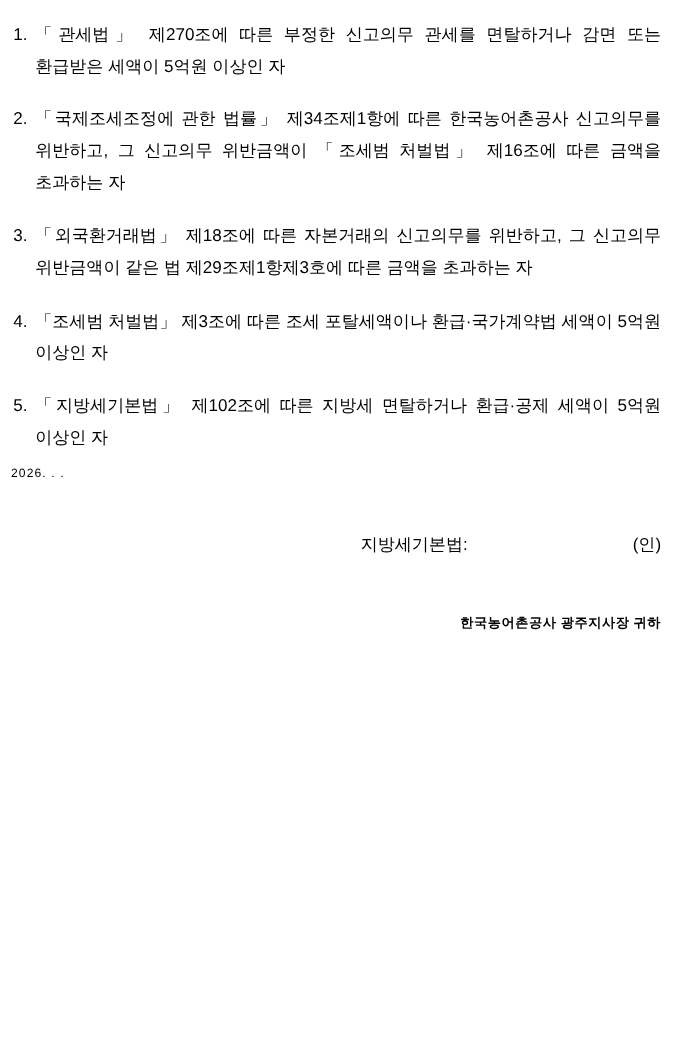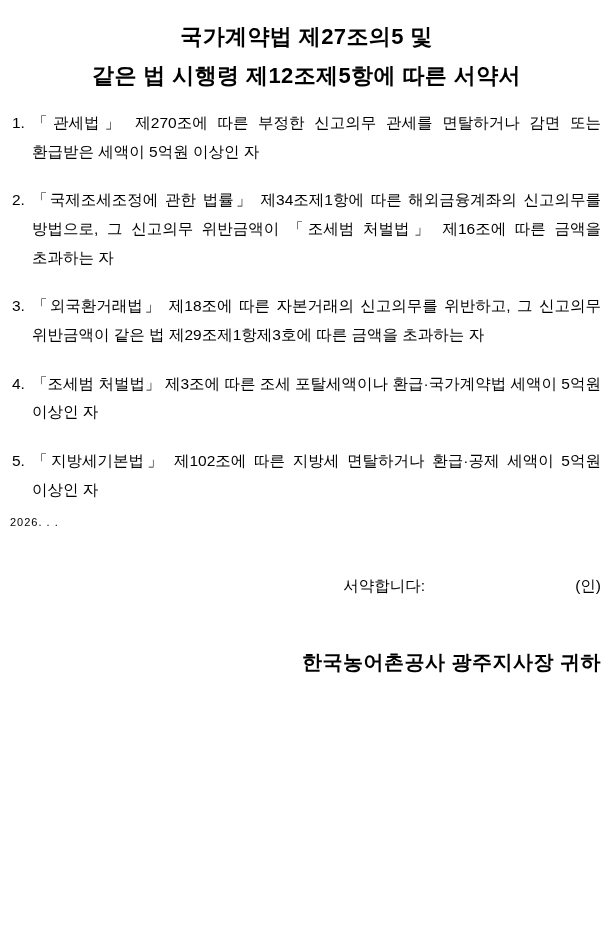--- a/index.html
+++ b/index.html
@@ -82,46 +82,42 @@
   }
   .signer-label {
     margin-right: 150px;
   }
   .signer-seal {
     white-space: nowrap;
   }
   .recipient {
     text-align: right;
     font-weight: bold;
-    font-size: 20px;
+    font-size: 12px;
     letter-spacing: 0.5px;
     padding-right: 2px;
   }
 </style>
 </head>
 <body>
 
 <div class="page">
 
-  <div class="title-block">
-    <span class="title-line">국가계약법 제27조의5 및</span>
-    <span class="title-line">같은 법 시행령 제12조제5항에 따른 서약서</span>
-  </div>
 
 
   <div class="clause-list">
 
     <div class="clause">
       <span class="clause-num">1.</span>
       <span class="clause-text">「관세법」 제270조에 따른 부정한 신고의무 관세를 면탈하거나 감면 또는 환급받은 세액이 5억원 이상인 자</span>
     </div>
 
     <div class="clause">
       <span class="clause-num">2.</span>
-      <span class="clause-text">「국제조세조정에 관한 법률」 제34조제1항에 따른 해외금융계좌의 신고의무를 방법으로, 그 신고의무 위반금액이 「조세범 처벌법」 제16조에 따른 금액을 초과하는 자</span>
+      <span class="clause-text">「국제조세조정에 관한 법률」 제34조제1항에 따른 한국농어촌공사 신고의무를 위반하고, 그 신고의무 위반금액이 「조세범 처벌법」 제16조에 따른 금액을 초과하는 자</span>
     </div>
 
     <div class="clause">
       <span class="clause-num">3.</span>
       <span class="clause-text">「외국환거래법」 제18조에 따른 자본거래의 신고의무를 위반하고, 그 신고의무 위반금액이 같은 법 제29조제1항제3호에 따른 금액을 초과하는 자</span>
     </div>
 
     <div class="clause">
       <span class="clause-num">4.</span>
       <span class="clause-text">「조세범 처벌법」 제3조에 따른 조세 포탈세액이나 환급·국가계약법 세액이 5억원 이상인 자</span>
@@ -130,19 +126,19 @@
     <div class="clause">
       <span class="clause-num">5.</span>
       <span class="clause-text">「지방세기본법」 제102조에 따른 지방세 면탈하거나 환급·공제 세액이 5억원 이상인 자</span>
     </div>
 
   </div>
 
   <div class="date-line">2026.    .    .</div>
 
   <div class="signer-row">
-    <span class="signer-label">서약합니다:</span>
+    <span class="signer-label">지방세기본법:</span>
     <span class="signer-seal">(인)</span>
   </div>
 
   <div class="recipient">한국농어촌공사 광주지사장 귀하</div>
 
 </div>
 
 </body></html>

